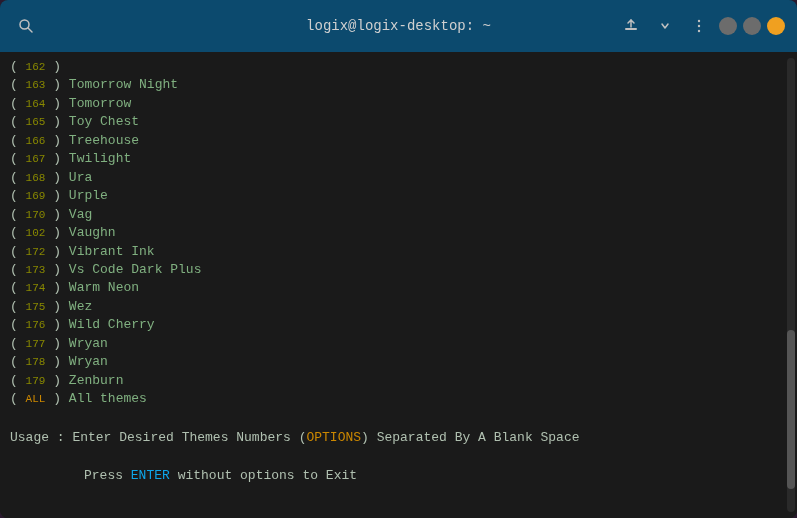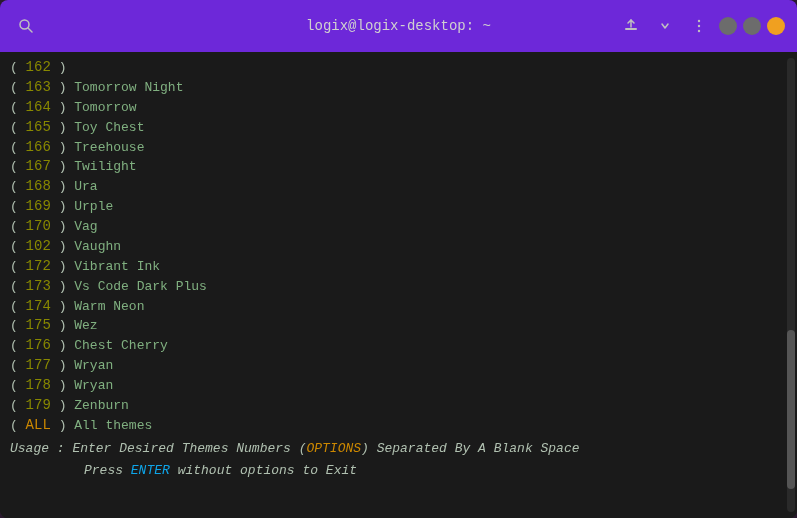--- a/index.html
+++ b/index.html
@@ -17,21 +17,21 @@
       height: 518px;
       background: #1e1e1e;
       border-radius: 8px;
       display: flex;
       flex-direction: column;
       overflow: hidden;
     }
 
     
     .titlebar {
-      background: #6d28d9;
+      background: #0c4a6e;
       height: 52px;
       display: flex;
       align-items: center;
       padding: 0 12px;
       flex-shrink: 0;
       position: relative;
     }
 
     .titlebar-left {
       display: flex;
@@ -108,33 +108,32 @@
     .line {
       white-space: pre;
       display: flex;
       align-items: baseline;
     }
 
     .paren { color: #b0c0b0; }
 
     .num {
       color: #888800;
-      font-size: 14px;
+      font-size: 11px;
     }
 
     .num-all {
       color: #cc8800;
     }
 
     .theme-name { color: #80b080; }
 
     .usage-line {
       color: #b0c0b0;
-      margin-top: 4px;
-      font-style: italic;
+      margin-top: 20px;
     }
 
     .opt-highlight {
       color: #cc8800;
     }
 
     .enter-highlight {
       color: #0ea5e9;
     }
 
@@ -218,21 +217,21 @@
       <div class="line"><span class="paren">( </span><span class="num">166</span><span class="paren"> ) </span><span class="theme-name">Treehouse</span></div>
       <div class="line"><span class="paren">( </span><span class="num">167</span><span class="paren"> ) </span><span class="theme-name">Twilight</span></div>
       <div class="line"><span class="paren">( </span><span class="num">168</span><span class="paren"> ) </span><span class="theme-name">Ura</span></div>
       <div class="line"><span class="paren">( </span><span class="num">169</span><span class="paren"> ) </span><span class="theme-name">Urple</span></div>
       <div class="line"><span class="paren">( </span><span class="num">170</span><span class="paren"> ) </span><span class="theme-name">Vag</span></div>
       <div class="line"><span class="paren">( </span><span class="num">102</span><span class="paren"> ) </span><span class="theme-name">Vaughn</span></div>
       <div class="line"><span class="paren">( </span><span class="num">172</span><span class="paren"> ) </span><span class="theme-name">Vibrant Ink</span></div>
       <div class="line"><span class="paren">( </span><span class="num">173</span><span class="paren"> ) </span><span class="theme-name">Vs Code Dark Plus</span></div>
       <div class="line"><span class="paren">( </span><span class="num">174</span><span class="paren"> ) </span><span class="theme-name">Warm Neon</span></div>
       <div class="line"><span class="paren">( </span><span class="num">175</span><span class="paren"> ) </span><span class="theme-name">Wez</span></div>
-      <div class="line"><span class="paren">( </span><span class="num">176</span><span class="paren"> ) </span><span class="theme-name">Chest Cherry</span></div>
+      <div class="line"><span class="paren">( </span><span class="num">176</span><span class="paren"> ) </span><span class="theme-name">Wild Cherry</span></div>
       <div class="line"><span class="paren">( </span><span class="num">177</span><span class="paren"> ) </span><span class="theme-name">Wryan</span></div>
       <div class="line"><span class="paren">( </span><span class="num">178</span><span class="paren"> ) </span><span class="theme-name">Wryan</span></div>
       <div class="line"><span class="paren">( </span><span class="num">179</span><span class="paren"> ) </span><span class="theme-name">Zenburn</span></div>
       <div class="line"><span class="paren">( </span><span class="num num-all">ALL</span><span class="paren"> ) </span><span class="theme-name">All themes</span></div>
 
       <div class="usage-line">
         <span>Usage : Enter Desired Themes Numbers (</span><span class="opt-highlight">OPTIONS</span><span>) Separated By A Blank Space</span>
       </div>
       <div class="usage-line" style="padding-left: 74px;">
         <span>Press </span><span class="enter-highlight">ENTER</span><span> without options to Exit</span>

